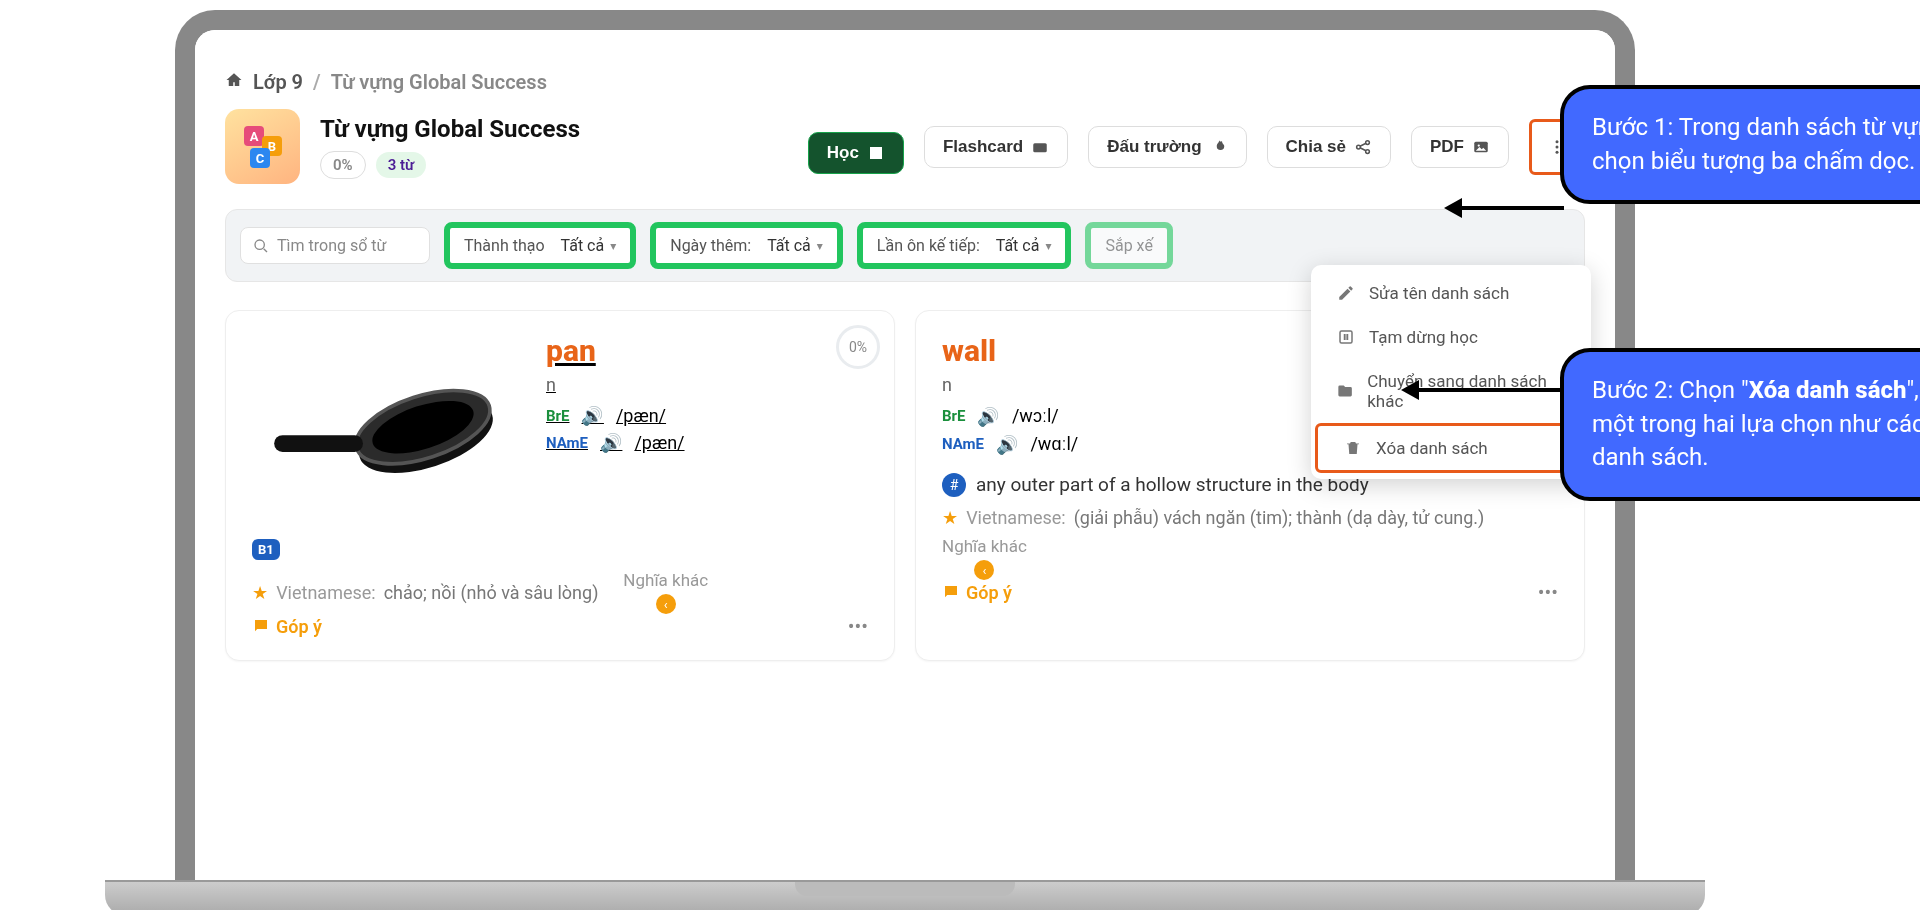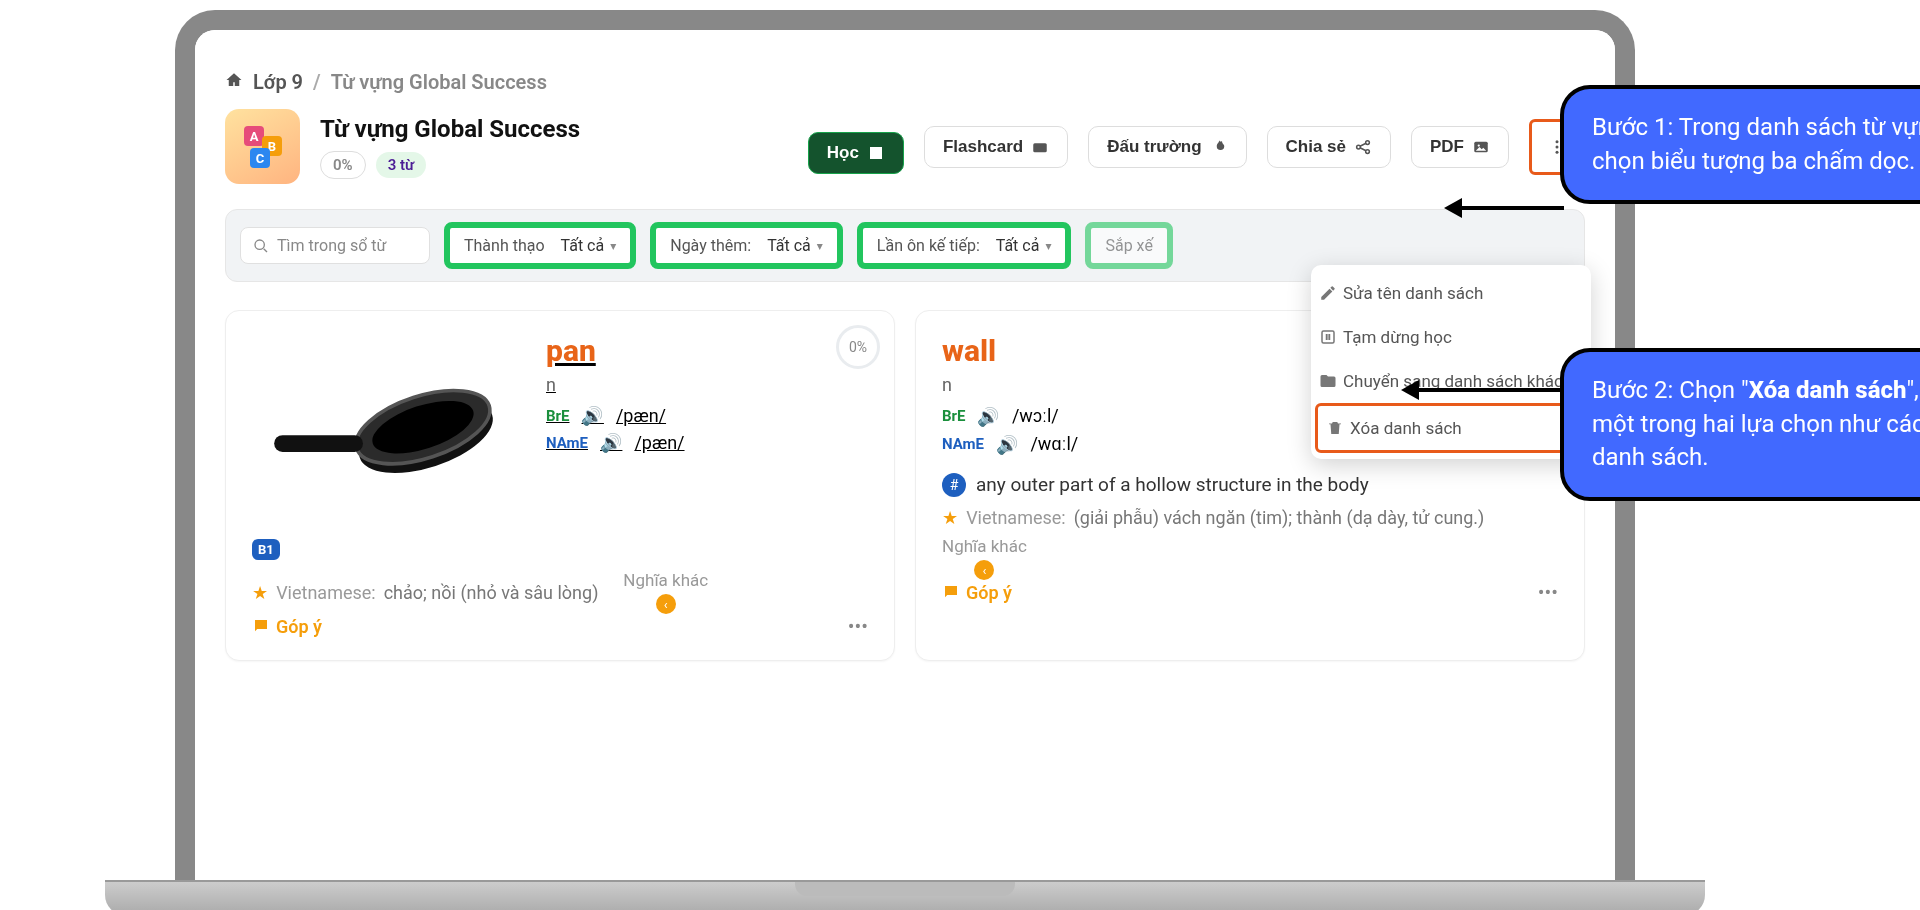--- a/index.html
+++ b/index.html
@@ -135,22 +135,22 @@
     position:absolute;
     top:255px;
     right:44px;
     width:280px;
     background:#fff; border-radius:10px;
     box-shadow:0 6px 24px rgba(0,0,0,.18);
     padding:6px 0;
     z-index:20;
   }
   .drop-item {
-    display:flex; align-items:center; gap:6px;
-    padding:12px 8px; color:#555; font-size:17px;
+    display:flex; align-items:center; gap:14px;
+    padding:12px 26px; color:#555; font-size:17px;
   }
   .drop-item svg { width:18px; height:18px; fill:#777; }
   .drop-item.hl {
     border:3px solid #e85a1a;
     border-radius:6px;
     margin:0 4px;
   }
   
   .cards { display:flex; gap:20px; }
   .card {

